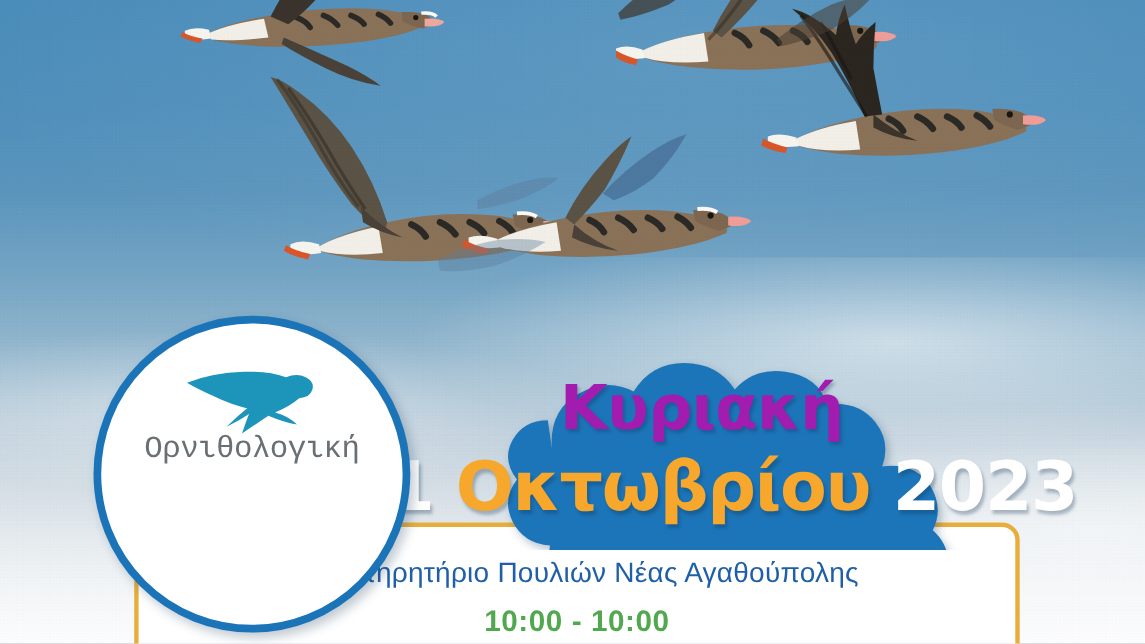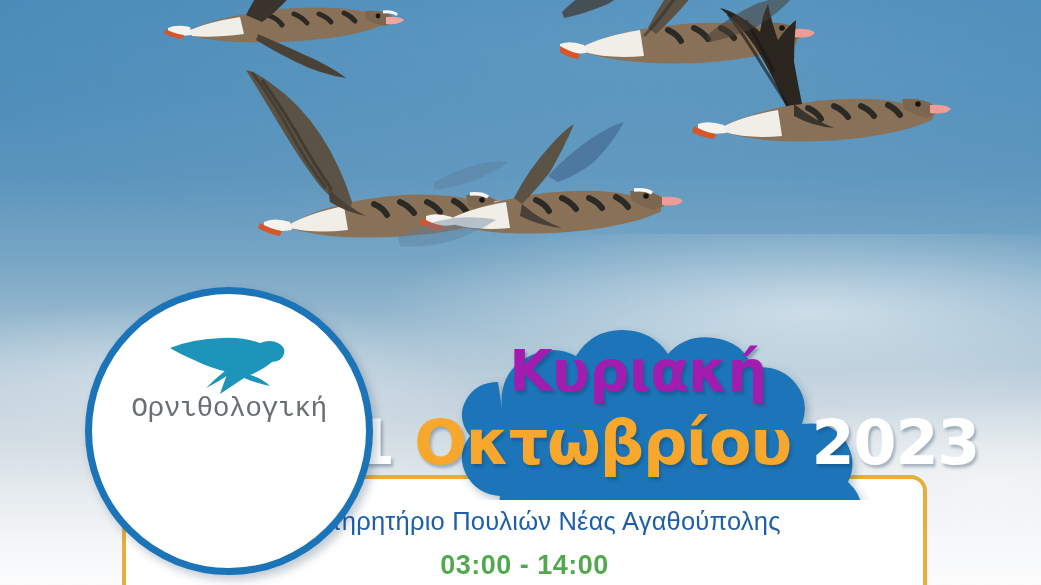--- a/index.html
+++ b/index.html
@@ -245,21 +245,21 @@
     <svg style="left:552px; top:-34px;" width="120" height="60" viewBox="0 0 120 60">
       <path d="M10 46 Q32 24 58 12 Q80 4 96 4 Q78 24 56 38 Q32 48 12 52 Z" fill="#3d342a" opacity=".7"></path>
     </svg>
   </div>
 
   <div class="grain"></div>
 
   <div class="card">
     <div class="card-inner">
       <div class="venue">Παρατηρητήριο Πουλιών Νέας Αγαθούπολης</div>
-      <div class="time">03:00 - 14:00</div>
+      <div class="time">10:00 - 10:00</div>
     </div>
   </div>
 
   <div class="banner">
     <svg width="572" height="182" viewBox="0 0 572 182">
       <g filter="url(#bsh)">
         <path fill="#1c74b8" d="
           M150 92
           q-4 -36 24 -52
           q26 -15 50 -2

